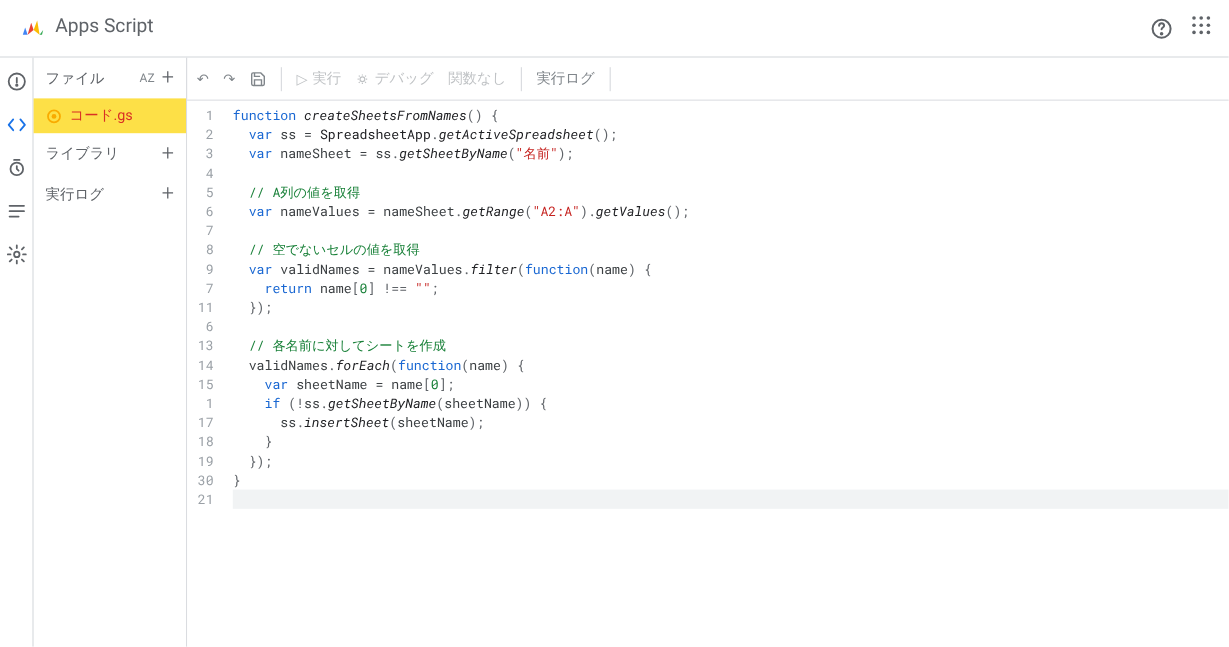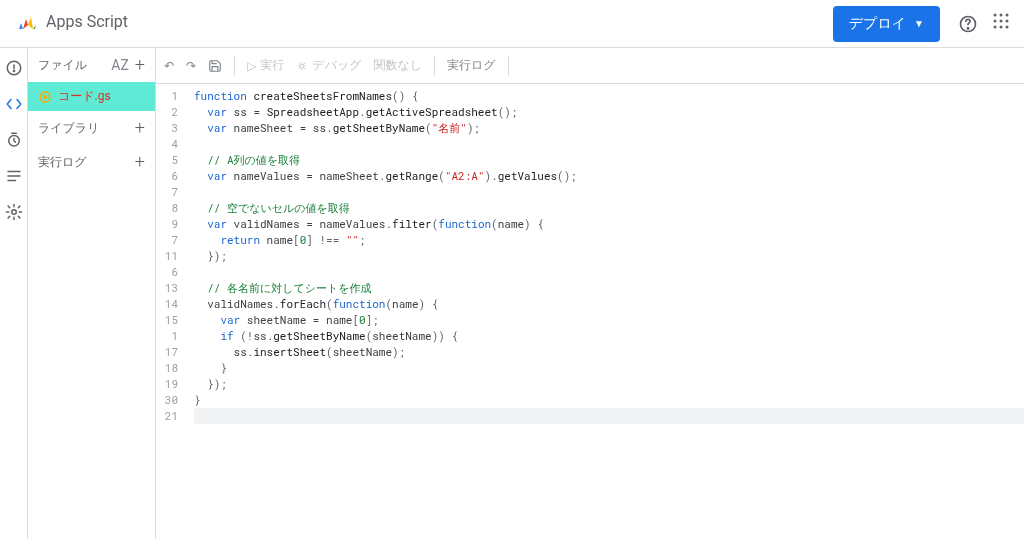--- a/index.html
+++ b/index.html
@@ -14,37 +14,37 @@
 .deploy-btn .caret { font-size: 10px; }
 .help-icon { width: 24px; height: 24px; color: #5f6368; display: flex; align-items: center; justify-content: center; cursor: pointer; margin-right: 12px; }
 .apps-icon { width: 24px; height: 24px; color: #5f6368; cursor: pointer; }
 .body-container { display: flex; height: calc(100vh - 48px); }
 .rail { width: 28px; border-right: 1px solid #dadce0; display: flex; flex-direction: column; align-items: center; padding-top: 8px; gap: 12px; }
 .rail-item { width: 24px; height: 24px; display: flex; align-items: center; justify-content: center; color: #5f6368; cursor: pointer; border-radius: 4px; }
 .rail-item.active { color: #1a73e8; }
 .file-panel { width: 128px; border-right: 1px solid #dadce0; display: flex; flex-direction: column; }
 .panel-section { display: flex; align-items: center; justify-content: space-between; padding: 8px 10px; font-size: 12px; color: #5f6368; }
 .panel-section .add { font-size: 18px; color: #5f6368; cursor: pointer; line-height: 1; font-weight: 300; }
-.sort-icon { font-size: 14px; color: #80868b; margin-left: auto; margin-right: 6px; }
-.file-item { display: flex; align-items: center; padding: 6px 10px; font-size: 12px; background: #5eead4; cursor: pointer; gap: 6px; }
+.sort-icon { font-size: 10px; color: #80868b; margin-left: auto; margin-right: 6px; }
+.file-item { display: flex; align-items: center; padding: 6px 10px; font-size: 12px; background: #fde047; cursor: pointer; gap: 6px; }
 .file-dot { width: 14px; height: 14px; }
 .file-name { color: #d93025; }
 .editor-area { flex: 1; display: flex; flex-direction: column; }
 .toolbar { height: 36px; display: flex; align-items: center; padding: 0 8px; gap: 12px; border-bottom: 1px solid #dadce0; font-size: 12px; color: #5f6368; }
 .tb-btn { display: flex; align-items: center; gap: 4px; color: #80868b; cursor: pointer; }
 .tb-divider { width: 1px; height: 20px; background: #dadce0; }
 .tb-btn.disabled { opacity: 0.5; cursor: default; }
 .code-container { flex: 1; display: flex; font-family: 'Roboto Mono', Menlo, Consolas, monospace; font-size: 11px; line-height: 1.45; overflow: auto; background: #fff; }
 .gutter { width: 30px; text-align: right; padding: 4px 8px 4px 0; color: #9aa0a6; user-select: none; }
 .gutter div { height: 16px; }
 .code { padding: 4px 0 4px 8px; flex: 1; white-space: pre; }
 .code .line { height: 16px; }
 .code .line.current { background: #f1f3f4; }
 .kw { color: #1967d2; }
-.fn { color: #202124; }
+.fn { color: #202124; font-style: italic; }
 .num { color: #188038; }
 .str { color: #c5221f; }
 .com { color: #188038; }
 .cls { color: #202124; }
 .pun { color: #5f6368; }
 .op { color: #5f6368; }
 </style>
 </head>
 <body>
 
@@ -52,24 +52,20 @@
   <div class="logo">
     <svg class="logo-icon" viewBox="0 0 24 24">
         <path fill="#4285f4" d="M3 17h4l-2-6z"></path>
         <path fill="#ea4335" d="M7 17l3-10 2 6z"></path>
         <path fill="#fbbc04" d="M12 13l3-8 2 12z"></path>
         <path fill="#34a853" d="M17 17l3-4-1 4z"></path>
       </svg>
     <span class="logo-text">Apps Script</span>
   </div>
   <div class="header-spacer"></div>
-  <button class="deploy-btn">
-    <span>デプロイ</span>
-    <span class="caret">▼</span>
-  </button>
   <div class="help-icon">
     <svg width="20" height="20" viewBox="0 0 24 24" fill="none" stroke="#5f6368" stroke-width="2">
         <circle cx="12" cy="12" r="9"></circle>
         <path d="M9.5 9a2.5 2.5 0 115 0c0 1.5-2.5 2-2.5 3.5" stroke-linecap="round"></path>
         <circle cx="12" cy="17" r="0.8" fill="#5f6368"></circle>
       </svg>
   </div>
   <div class="apps-icon">
     <svg width="18" height="18" viewBox="0 0 18 18">
         <circle cx="3" cy="3" r="1.5" fill="#5f6368"></circle>

